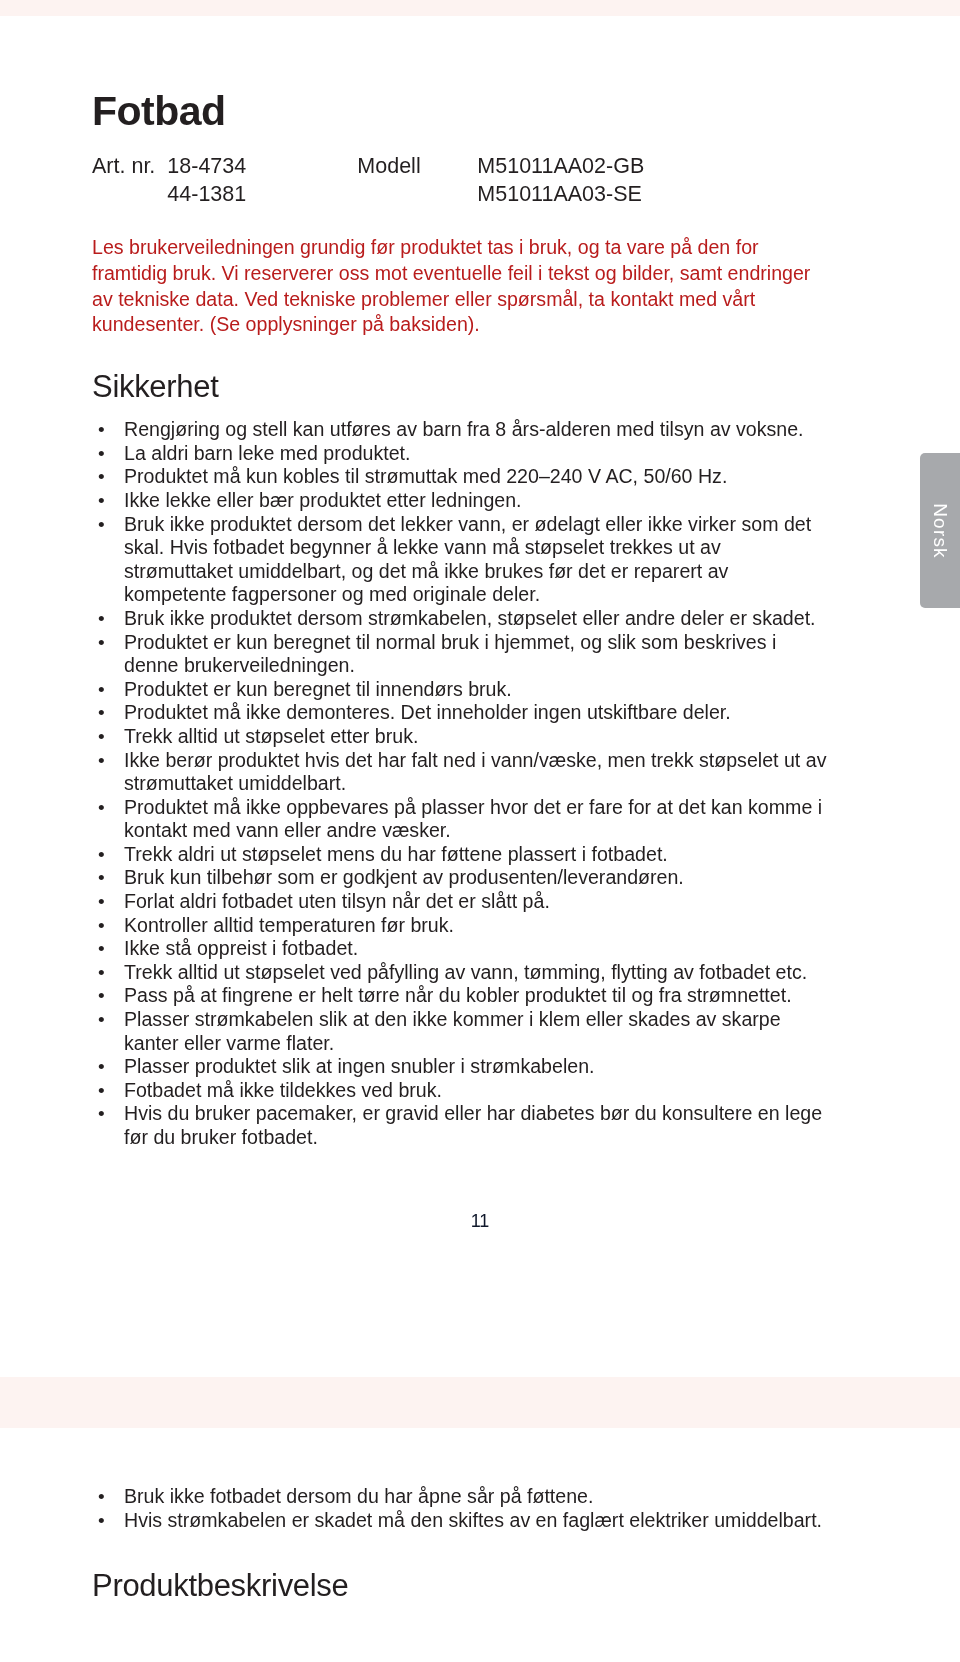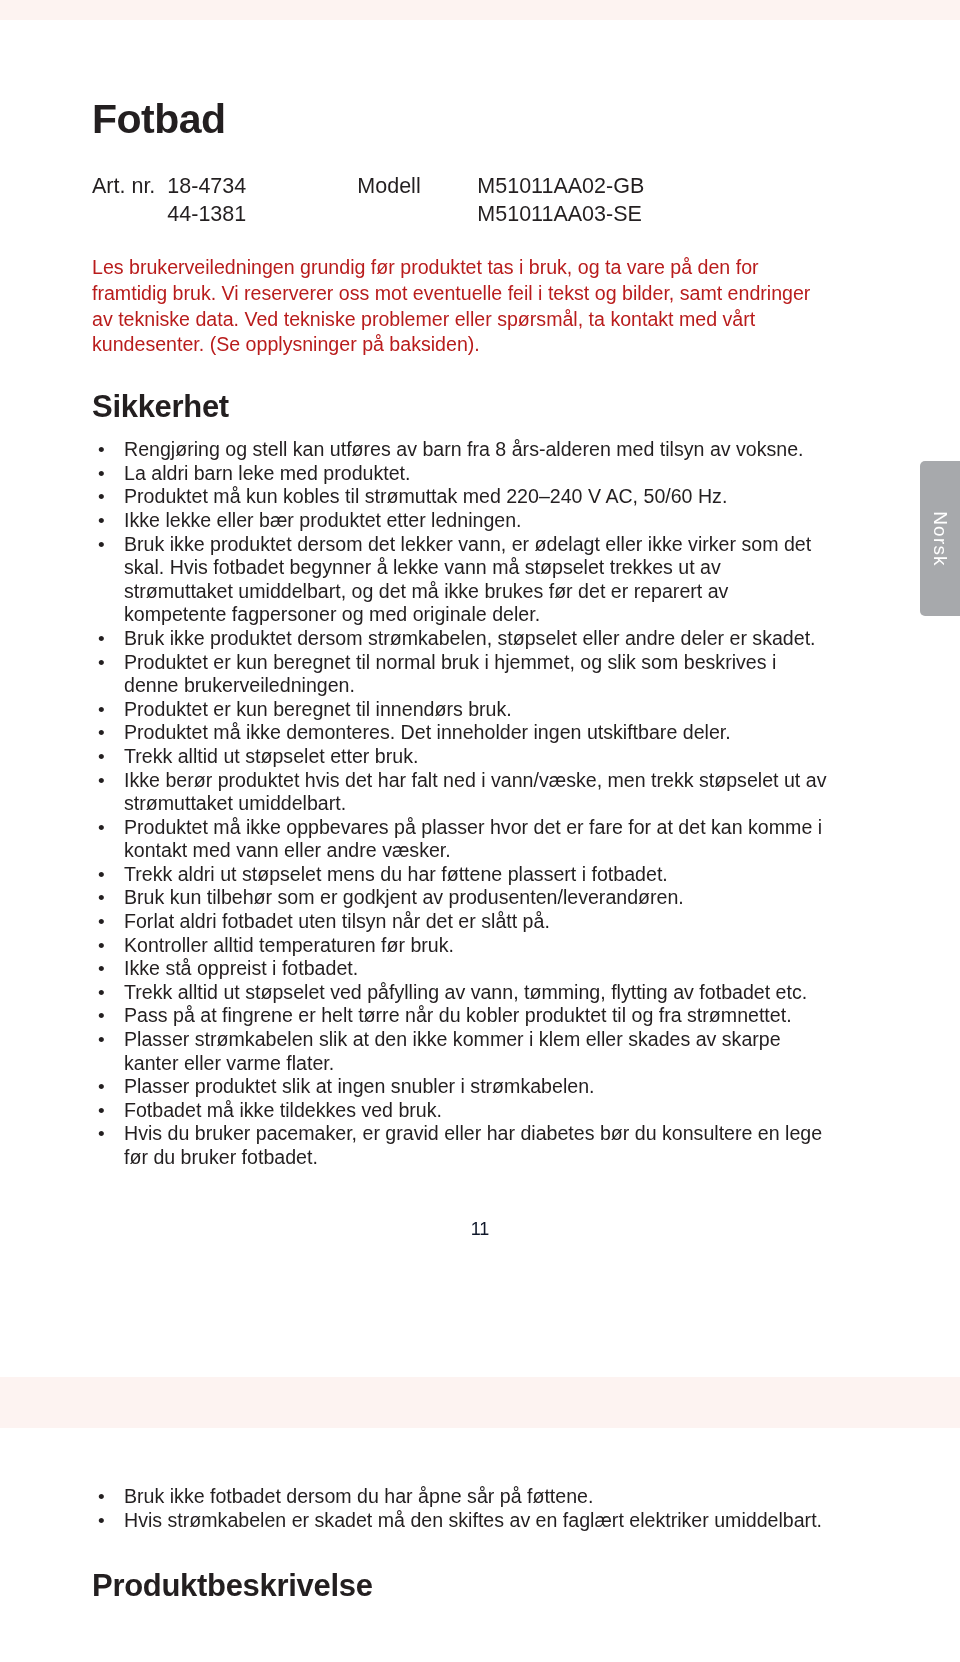--- a/index.html
+++ b/index.html
@@ -30,42 +30,42 @@
   .gap-band.top    { top: 0px;    height: 20px; }
   .gap-band.middle { top: 1377px; height: 51px; }
 
   
   .page {
     position: absolute;
     left: 0;
     width: 960px;
     background: #ffffff;
   }
-  .page.first  { top: 24px;   height: 1357px; }
+  .page.first  { top: 16px;   height: 1357px; }
   .page.second { top: 1428px; height: 180px; }
 
   .page-inner {
     position: relative;
     width: 100%;
     height: 100%;
     padding: 0 92px;
   }
 
   
   .doc-title {
     font-size: 41px;
     font-weight: bold;
     letter-spacing: -0.5px;
     line-height: 1;
     padding-top: 75px;
     color: #231f20;
   }
 
   .meta-table {
-    margin-top: 32px;
+    margin-top: 20px;
     border-collapse: collapse;
     font-size: 21.5px;
     line-height: 28px;
     color: #231f20;
   }
   .meta-table td { padding: 0; vertical-align: top; white-space: nowrap; }
   .meta-label   { padding-right: 12px !important; }
   .meta-artno   { width: 190px; }
   .meta-modlbl  { width: 120px; }
 
@@ -73,21 +73,21 @@
     margin-top: 27px;
     font-size: 19.6px;
     line-height: 25.8px;
     color: #b91c1c;
     max-width: 735px;
     text-align: left;
   }
 
   .section-heading {
     font-size: 31px;
-    font-weight: bold;
+    font-weight: normal;
     letter-spacing: -0.3px;
     line-height: 1;
     margin-top: 33px;
     color: #231f20;
   }
   .section-heading.second-page { margin-top: 0; }
 
   ul.bullets {
     list-style: none;
     margin-top: 16px;

